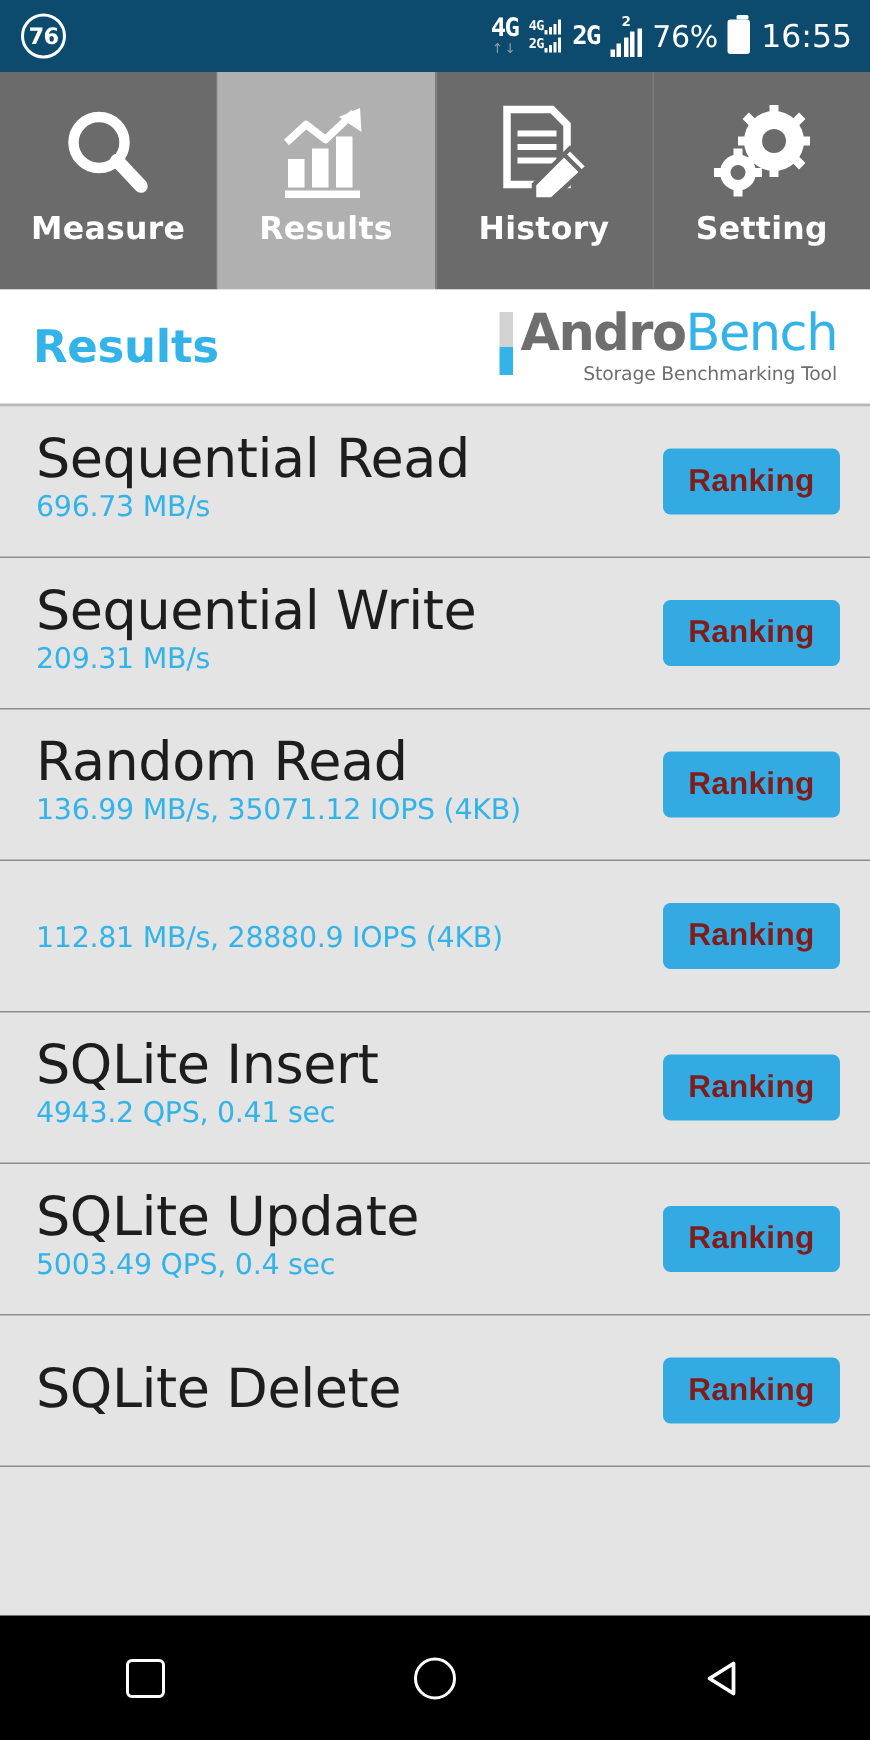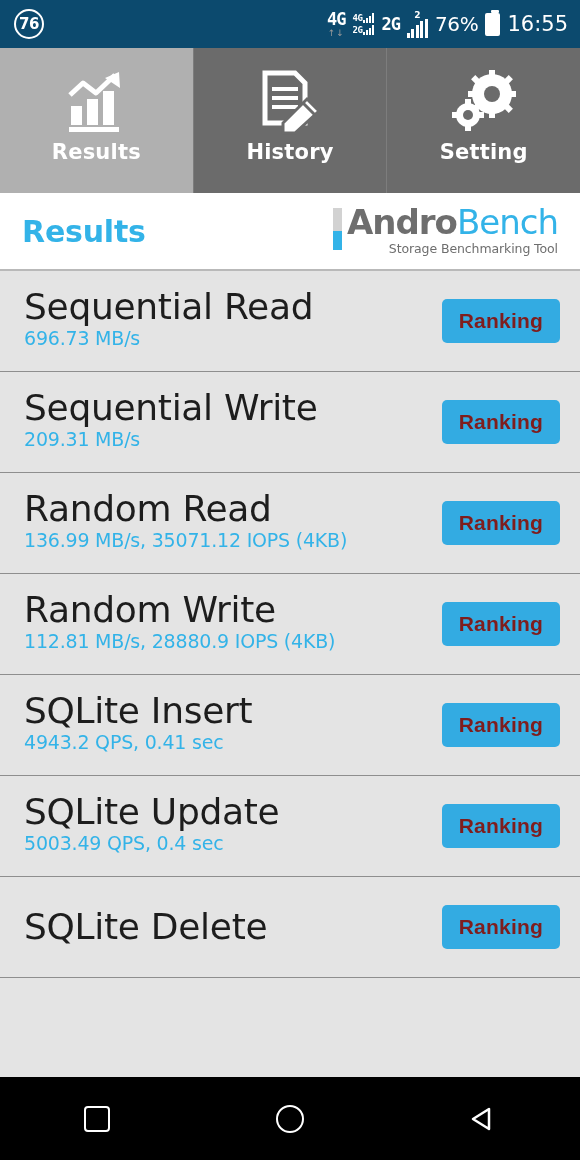--- a/index.html
+++ b/index.html
@@ -151,20 +151,29 @@
       </div>
 
       <span class="pct">76%</span>
       <span class="battery"></span>
       <span class="clock">16:55</span>
     </div>
   </div>
 
   <div class="tabbar">
 
+    <div class="tab">
+      <div class="tab-icon">
+        <svg width="66" height="66" viewBox="0 0 66 66">
+          <circle cx="27" cy="26" r="17" fill="none" stroke="#fff" stroke-width="7"></circle>
+          <line x1="39" y1="38" x2="55" y2="55" stroke="#fff" stroke-width="9" stroke-linecap="round"></line>
+        </svg>
+      </div>
+      <div class="tab-label">Measure</div>
+    </div>
 
     <div class="tab active">
       <div class="tab-icon">
         <svg width="66" height="66" viewBox="0 0 66 66">
           <rect x="8" y="37" width="11" height="19" fill="#fff"></rect>
           <rect x="24" y="30" width="11" height="26" fill="#fff"></rect>
           <rect x="40" y="22" width="11" height="34" fill="#fff"></rect>
           <rect x="6" y="58" width="50" height="5" fill="#fff"></rect>
           <polyline points="7,26 20,14 33,24 52,6" fill="none" stroke="#fff" stroke-width="5" stroke-linejoin="round"></polyline>
           <polygon points="56,3 57,19 42,9" fill="#fff"></polygon>
@@ -252,21 +261,20 @@
     <div class="row">
       <div class="row-text">
         <div class="row-title">Random Read</div>
         <div class="row-value">136.99 MB/s, 35071.12 IOPS (4KB)</div>
       </div>
       <button class="rank-btn">Ranking</button>
     </div>
 
     <div class="row">
       <div class="row-text">
-        <div class="row-title">Random Write</div>
         <div class="row-value">112.81 MB/s, 28880.9 IOPS (4KB)</div>
       </div>
       <button class="rank-btn">Ranking</button>
     </div>
 
     <div class="row">
       <div class="row-text">
         <div class="row-title">SQLite Insert</div>
         <div class="row-value">4943.2 QPS, 0.41 sec</div>
       </div>

